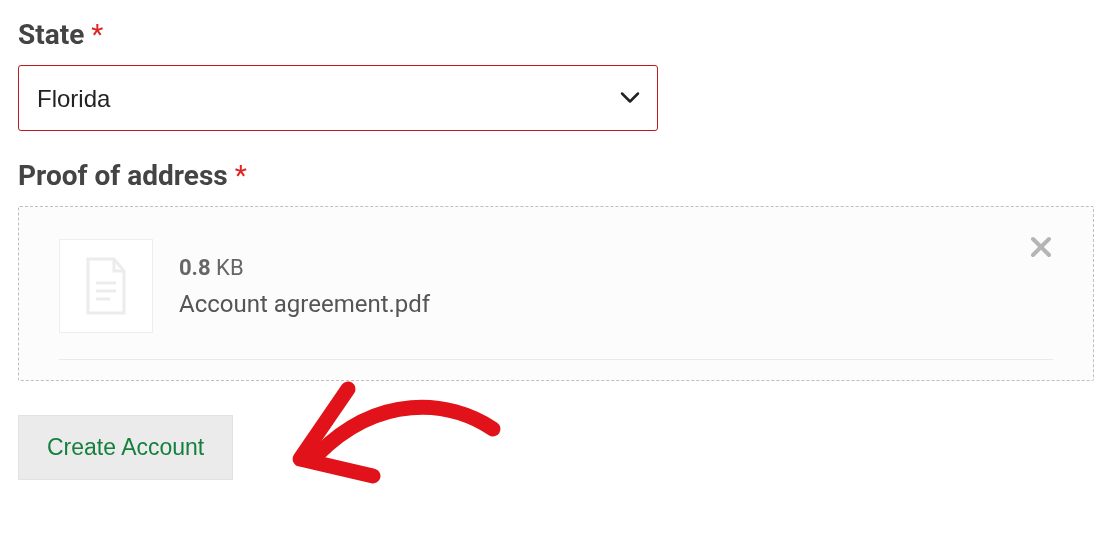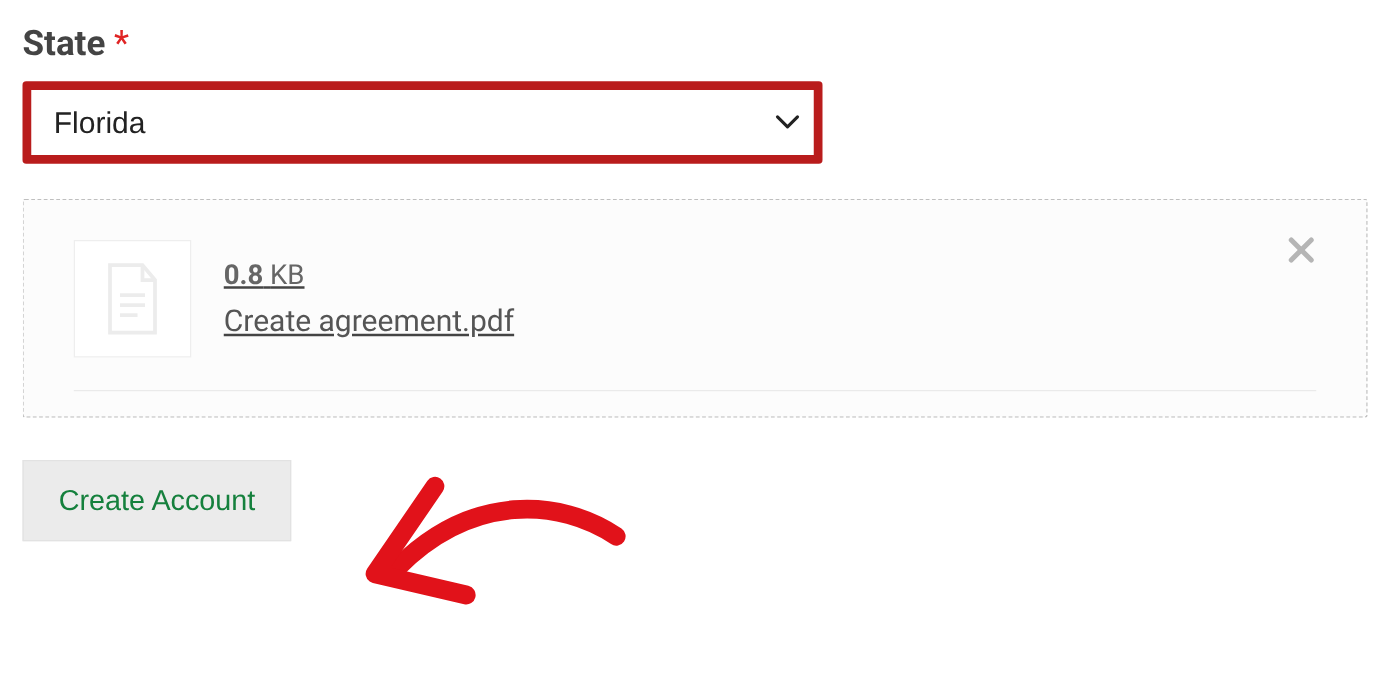--- a/index.html
+++ b/index.html
@@ -29,21 +29,21 @@
       color: #e02424;
       font-weight: 400;
     }
     .select-wrap {
       position: relative;
       width: 640px;
     }
     .select {
       width: 100%;
       height: 66px;
-      border: 7px solid #b91c1c;
+      border: 1px solid #b91c1c;
       border-radius: 3px;
       background: #ffffff;
       font-size: 24px;
       color: #222;
       padding: 0 48px 0 18px;
       appearance: none;
       -webkit-appearance: none;
       cursor: pointer;
     }
     .select-caret {
@@ -58,21 +58,20 @@
       background: #fcfcfc;
       border-radius: 2px;
       padding: 32px 40px 20px 40px;
       width: 1076px;
     }
     .file-row {
       display: flex;
       align-items: center;
       gap: 26px;
       position: relative;
-      text-decoration: underline;
     }
     .file-thumb {
       width: 94px;
       height: 94px;
       border: 1px solid #eeeeee;
       background: #ffffff;
       display: flex;
       align-items: center;
       justify-content: center;
     }
@@ -137,37 +136,41 @@
     </select>
     <span class="select-caret">
       <svg width="20" height="12" viewBox="0 0 20 12">
         <path d="M2 2 L10 10 L18 2" stroke="#222" stroke-width="2.5" fill="none" stroke-linecap="round" stroke-linejoin="round"></path>
       </svg>
     </span>
   </div>
 </div>
 
 <div class="field">
+  <label class="label">
+    <span>Proof of address</span>
+    <span class="required">*</span>
+  </label>
   <div class="upload-dropzone">
     <div class="file-row">
       <div class="file-thumb">
         <svg width="48" height="58" viewBox="0 0 48 58">
           <path d="M6 2 L32 2 L42 14 L42 56 L6 56 Z" fill="none" stroke="#ececec" stroke-width="3"></path>
           <path d="M32 2 L32 14 L42 14" fill="none" stroke="#ececec" stroke-width="3"></path>
           <line x1="14" y1="26" x2="34" y2="26" stroke="#ececec" stroke-width="3"></line>
           <line x1="14" y1="34" x2="34" y2="34" stroke="#ececec" stroke-width="3"></line>
           <line x1="14" y1="42" x2="28" y2="42" stroke="#ececec" stroke-width="3"></line>
         </svg>
       </div>
       <div class="file-meta">
         <div class="file-size">
           <span class="file-size-num">0.8</span>
           <span>KB</span>
         </div>
-        <div class="file-name">Create agreement.pdf</div>
+        <div class="file-name">Account agreement.pdf</div>
       </div>
       <div class="file-remove">
         <svg width="24" height="24" viewBox="0 0 24 24">
           <line x1="4" y1="4" x2="20" y2="20" stroke="#b5b5b5" stroke-width="4" stroke-linecap="round"></line>
           <line x1="20" y1="4" x2="4" y2="20" stroke="#b5b5b5" stroke-width="4" stroke-linecap="round"></line>
         </svg>
       </div>
     </div>
     <div class="file-divider"></div>
   </div>

